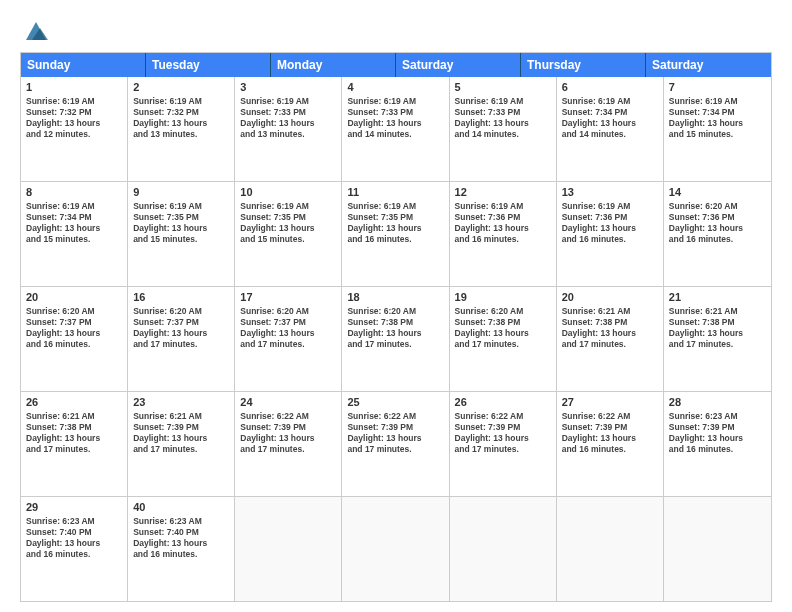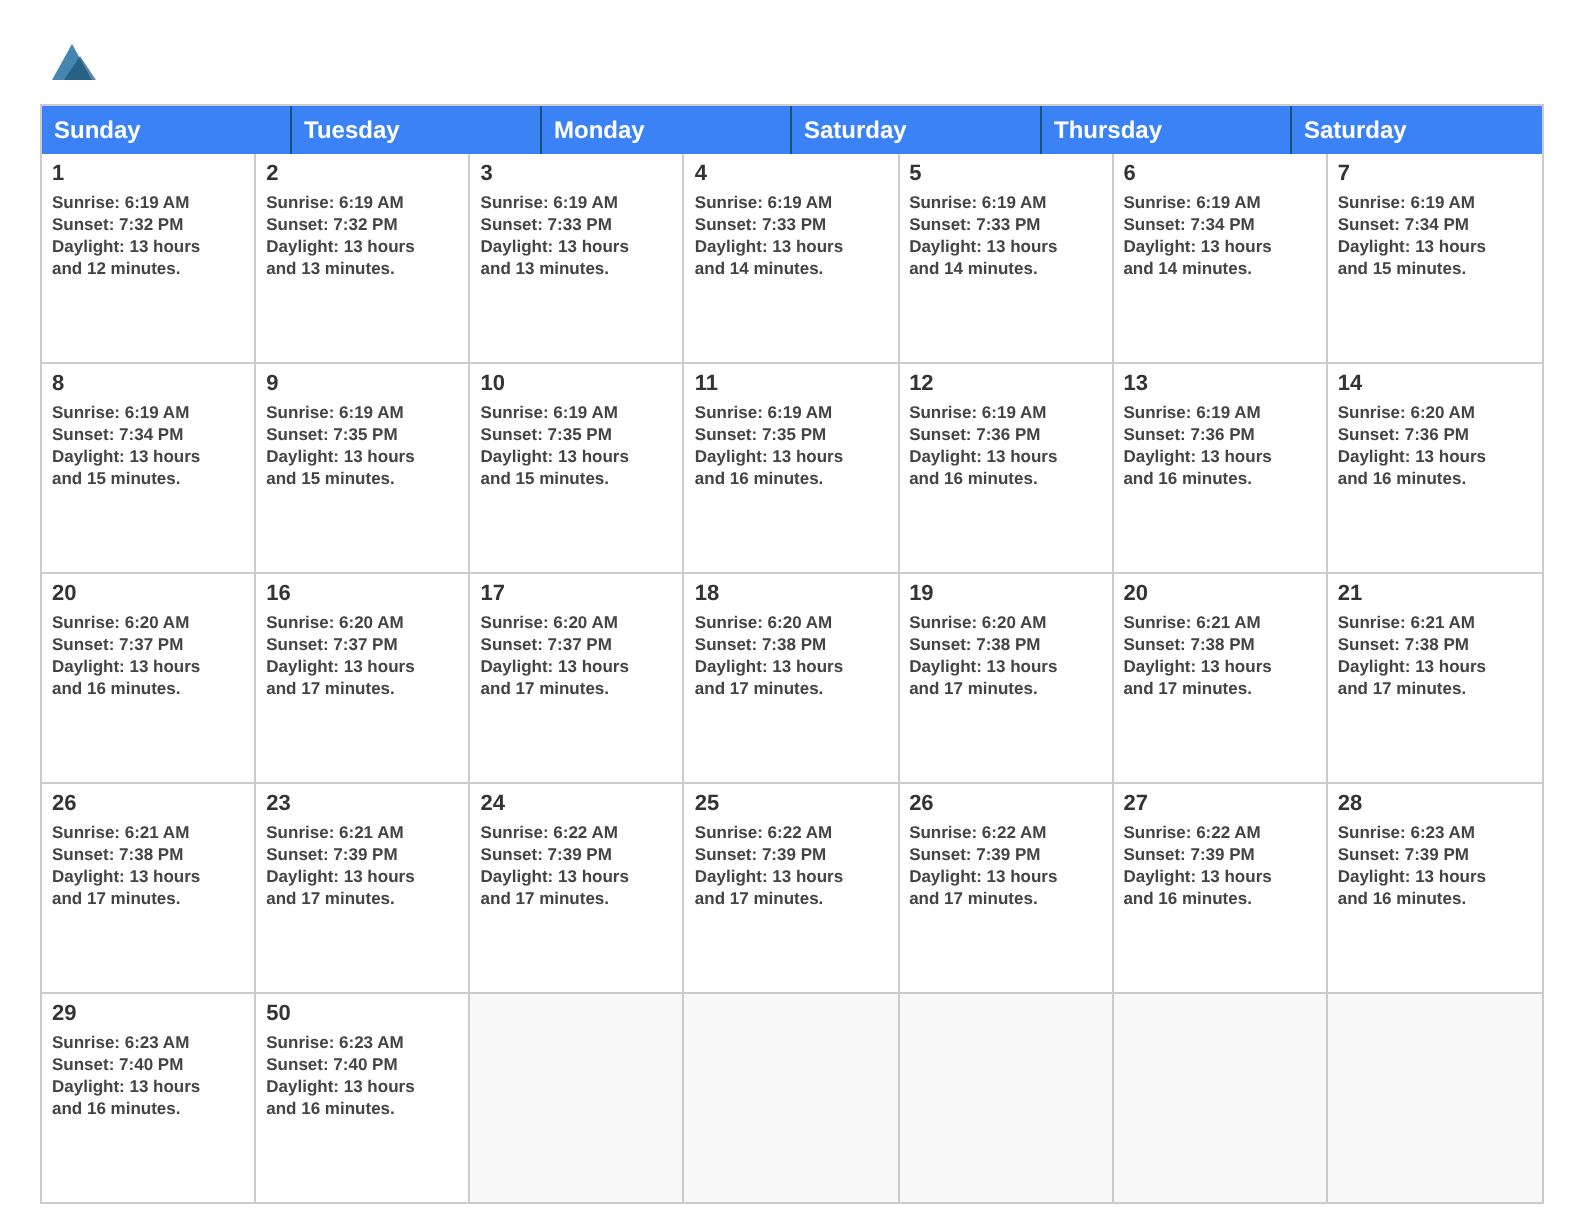--- a/index.html
+++ b/index.html
@@ -352,21 +352,21 @@
         </div>
         <div class="cal-row">
           <div class="cal-cell">
             <span class="day-number">29</span>
             <div class="cell-info" style="white-space: pre-line;">Sunrise: 6:23 AM
 Sunset: 7:40 PM
 Daylight: 13 hours
 and 16 minutes.</div>
           </div>
           <div class="cal-cell">
-            <span class="day-number">50</span>
+            <span class="day-number">40</span>
             <div class="cell-info" style="white-space: pre-line;">Sunrise: 6:23 AM
 Sunset: 7:40 PM
 Daylight: 13 hours
 and 16 minutes.</div>
           </div>
           <div class="cal-cell empty"></div>
           <div class="cal-cell empty"></div>
           <div class="cal-cell empty"></div>
           <div class="cal-cell empty"></div>
           <div class="cal-cell empty"></div>

